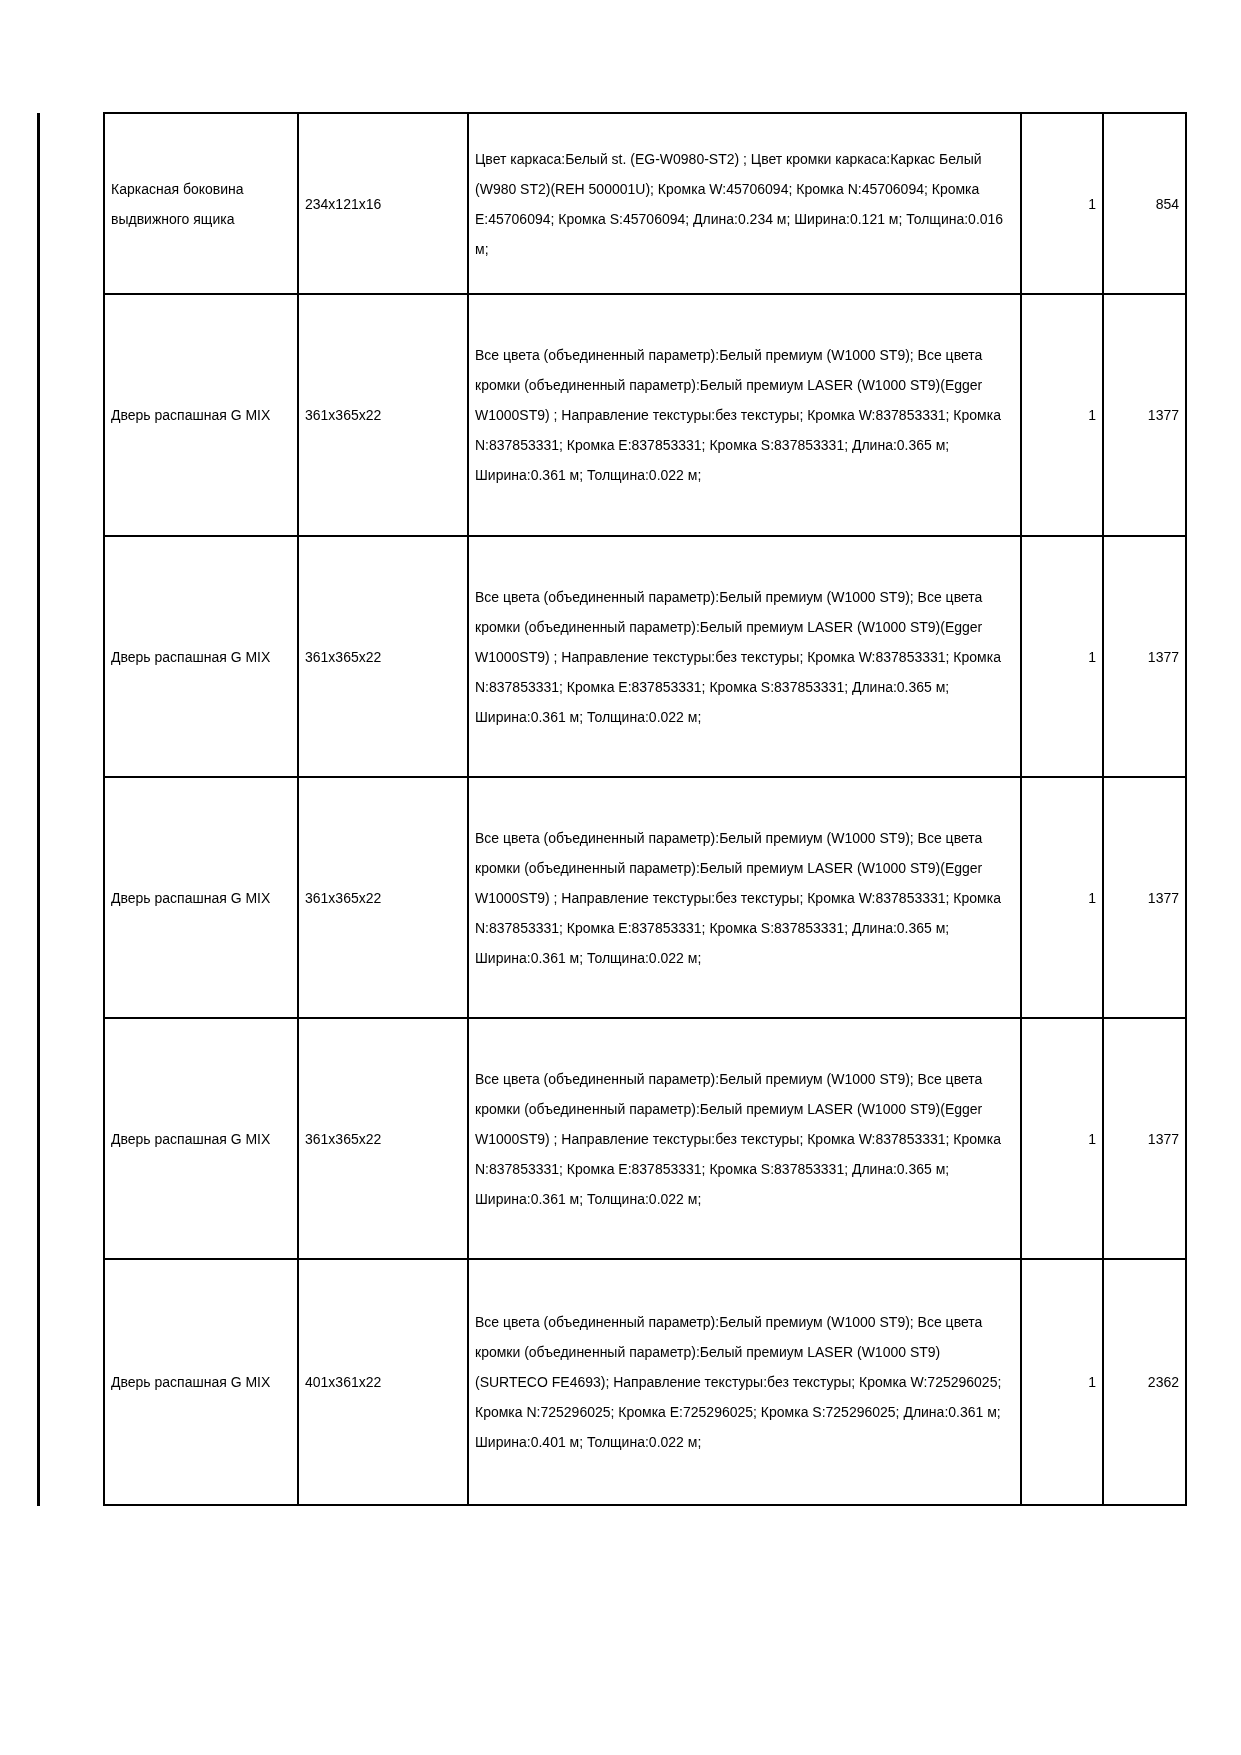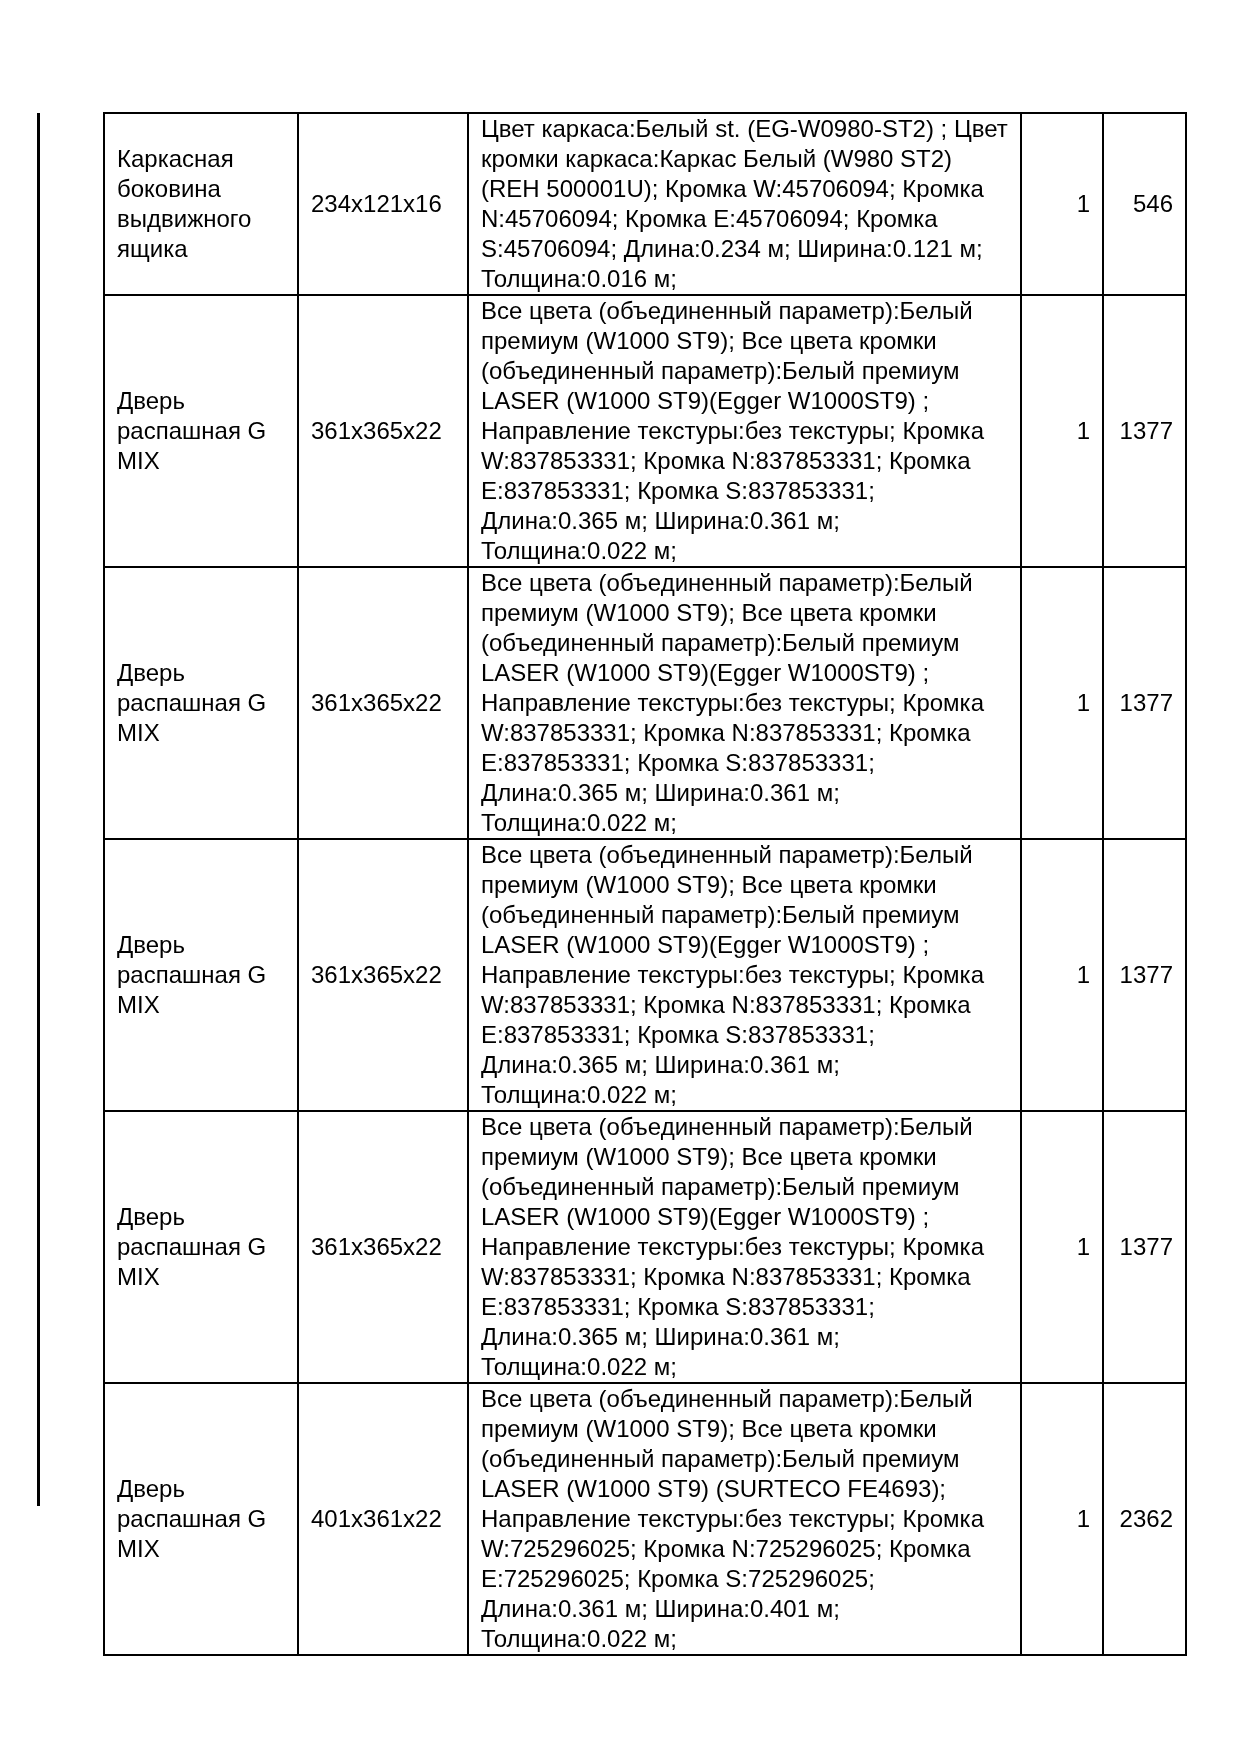--- a/index.html
+++ b/index.html
@@ -1,22 +1,22 @@
 <!DOCTYPE html>
 <html><head>
   <meta charset="utf-8">
   <style>
     html, body { margin: 0; padding: 0; background: #ffffff; }
     body { width: 1241px; height: 1755px; position: relative; overflow: hidden;
            font-family: "Liberation Sans", "DejaVu Sans", sans-serif; color: #000; }
     .margin-line { position: absolute; left: 37px; top: 113px; width: 3px; height: 1393px; background: #000; }
     table.spec { position: absolute; left: 103px; top: 112px; border-collapse: collapse;
                  table-layout: fixed; width: 1084px; }
-    table.spec td { border: 2px solid #000; vertical-align: middle; padding: 0 12px;
-                    font-size: 24px; line-height: 30px; }
+    table.spec td { border: 2px solid #000; vertical-align: middle; padding: 0 6px;
+                    font-size: 14px; line-height: 30px; }
     col.c1 { width: 194px; } col.c2 { width: 170px; } col.c3 { width: 553px; }
     col.c4 { width: 82px; } col.c5 { width: 83px; }
     td.name, td.size { text-align: left; margin-left: 14px; }
     td.desc { text-align: left; padding: 0 6px; }
     td.num { text-align: right; padding-right: 3px; }
     tr.r1 { height: 181px; }
     tr.r2 { height: 242px; }
     tr.r3, tr.r4, tr.r5 { height: 241px; }
     tr.r6 { height: 246px; }
   </style>
@@ -32,21 +32,21 @@
       <col class="c3">
       <col class="c4">
       <col class="c5">
     </colgroup>
   <tbody>
     <tr class="r1">
       <td class="name">Каркасная боковина выдвижного ящика</td>
       <td class="size">234x121x16</td>
       <td class="desc">Цвет каркаса:Белый st. (EG-W0980-ST2) ; Цвет кромки каркаса:Каркас Белый (W980 ST2)(REH 500001U); Кромка W:45706094; Кромка N:45706094; Кромка E:45706094; Кромка S:45706094; Длина:0.234 м; Ширина:0.121 м; Толщина:0.016 м;</td>
       <td class="num">1</td>
-      <td class="num">546</td>
+      <td class="num">854</td>
     </tr>
     <tr class="r2">
       <td class="name">Дверь распашная G MIX</td>
       <td class="size">361x365x22</td>
       <td class="desc">Все цвета (объединенный параметр):Белый премиум (W1000 ST9); Все цвета кромки (объединенный параметр):Белый премиум LASER (W1000 ST9)(Egger W1000ST9) ; Направление текстуры:без текстуры; Кромка W:837853331; Кромка N:837853331; Кромка E:837853331; Кромка S:837853331; Длина:0.365 м; Ширина:0.361 м; Толщина:0.022 м;</td>
       <td class="num">1</td>
       <td class="num">1377</td>
     </tr>
     <tr class="r3">
       <td class="name">Дверь распашная G MIX</td>

